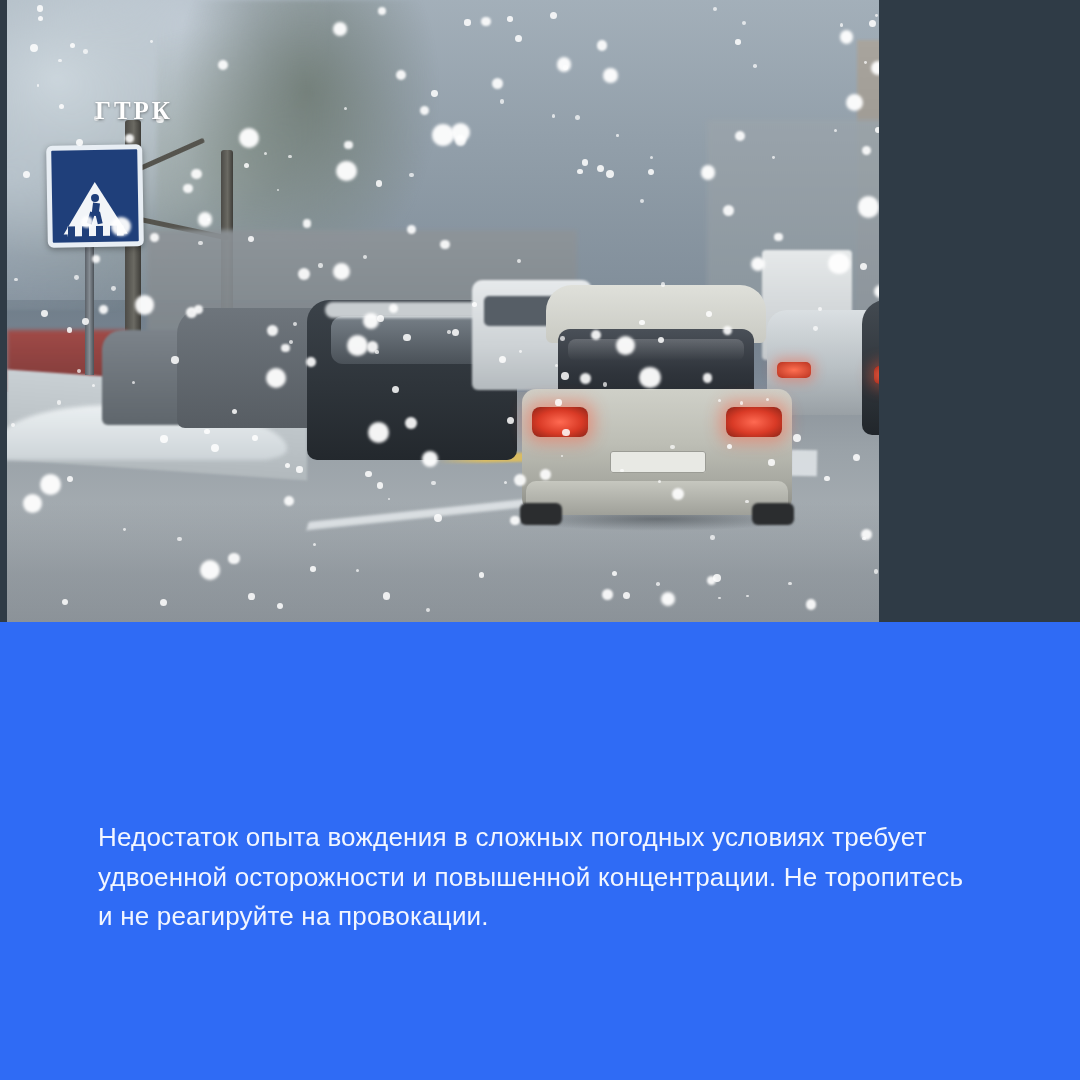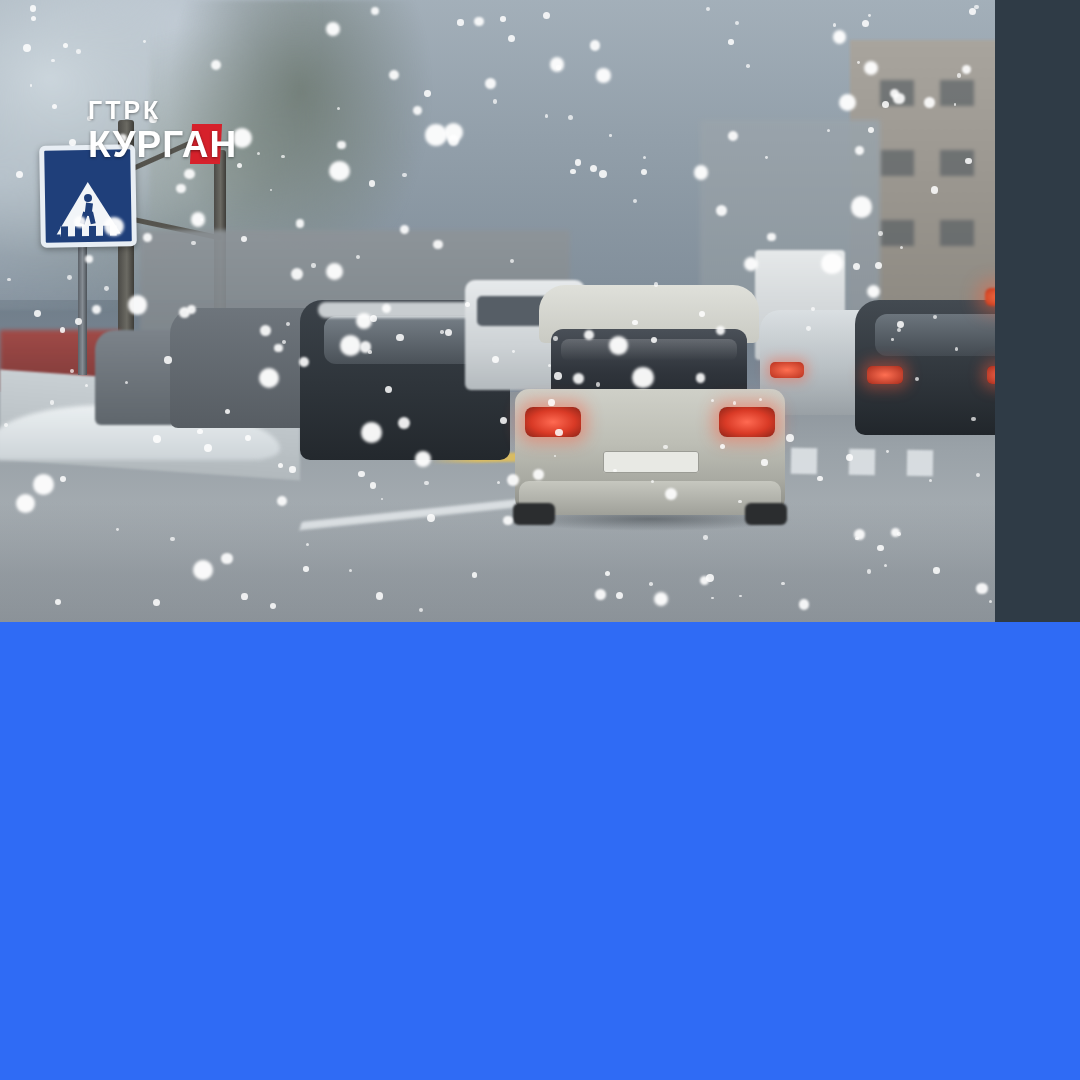--- a/index.html
+++ b/index.html
@@ -16,27 +16,28 @@
     position: relative;
     width: 1080px;
     height: 1080px;
     overflow: hidden;
     background: #2f3b46;
   }
 
   
   .photo {
     position: absolute;
-    left: 0;
+    left: 7px;
     top: 0;
-    width: 995px;
+    width: 872px;
     height: 622px;
     overflow: hidden;
     background:
       linear-gradient(180deg, #8d9aa4 0%, #7f8d98 18%, #76848f 32%, #6e7c88 46%, #7b8794 60%, #98a2ab 75%, #b4bcc3 100%);
+    font-family: Liberation Serif, serif;
   }
 
   
   .sky {
     position: absolute;
     left: 0; top: 0;
     width: 100%; height: 300px;
     background: linear-gradient(180deg, #a7b3bd 0%, #93a0ab 55%, #84919d 100%);
     opacity: .85;
   }
@@ -830,24 +831,21 @@
         <span class="flake" style="left:806.4px;top:325.7px;width:4.9px;height:4.9px;opacity:0.7;filter:blur(0.3px);"></span>
         <span class="flake" style="left:832.5px;top:22.9px;width:3.9px;height:3.9px;opacity:0.7;filter:blur(0.3px);"></span>
         <span class="flake" style="left:62.7px;top:43.1px;width:5.2px;height:5.2px;opacity:0.85;filter:blur(0.5px);"></span>
         <span class="flake" style="left:299.4px;top:357.2px;width:9.8px;height:9.8px;opacity:0.9;filter:blur(0.9px);"></span>
         <span class="flake" style="left:641.2px;top:169.1px;width:5.9px;height:5.9px;opacity:0.85;filter:blur(0.5px);"></span>
         <span class="flake" style="left:464.5px;top:301.7px;width:5.8px;height:5.8px;opacity:0.85;filter:blur(0.5px);"></span>
       </div>
 
     <div class="logo">
       <div class="line1">ГТРК</div>
-      <div class="line2">
-        <span class="accent"></span>
-        <span>КУРГАН</span>
-      </div>
     </div>
 
   </div>
 
   <div class="panel">
+    <div class="body">Недостаток опыта вождения в сложных погодных условиях требует удвоенной осторожности и повышенной концентрации. Не торопитесь и не реагируйте на провокации.</div>
   </div>
 
 </div>
 
 </body></html>

